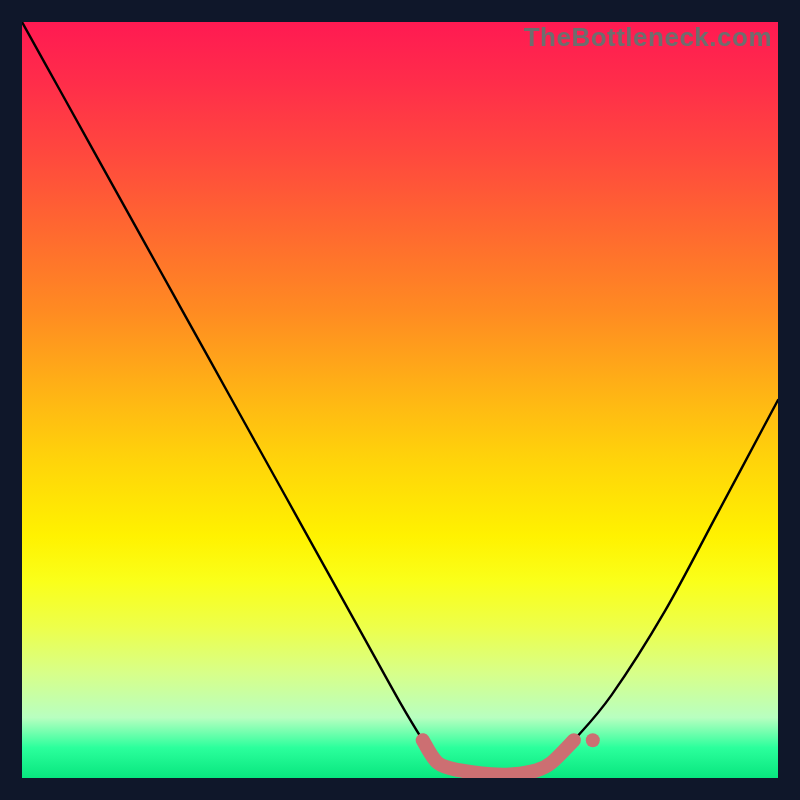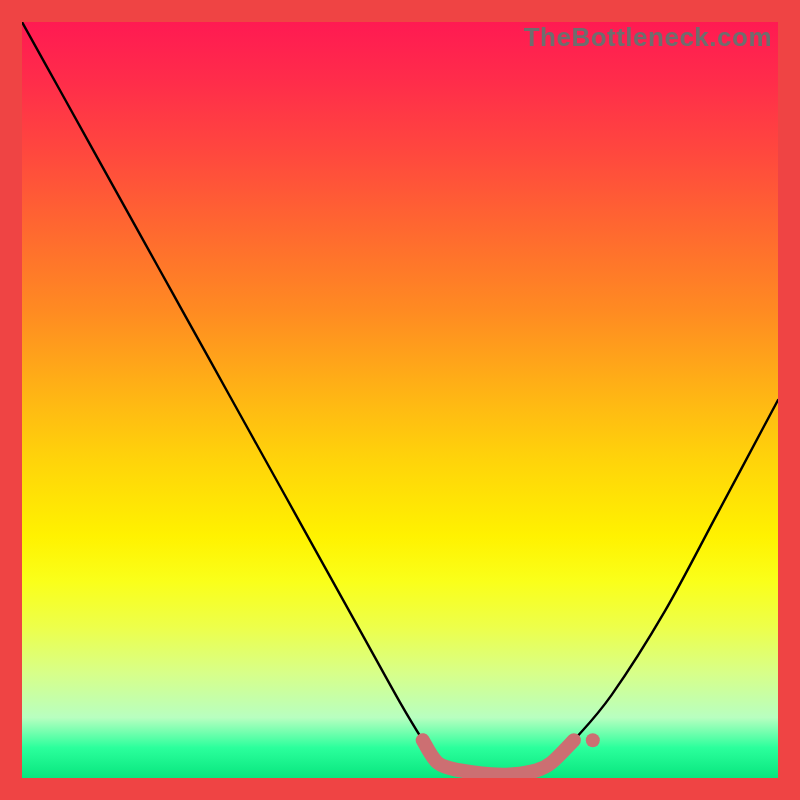--- a/index.html
+++ b/index.html
@@ -1,21 +1,21 @@
 <!DOCTYPE html>
 <html><head>
 <meta charset="utf-8">
 <style>
   * { margin: 0; padding: 0; box-sizing: border-box; }
   html, body { width: 800px; height: 800px; overflow: hidden; background: #000; }
   .container {
     position: relative;
     width: 800px;
     height: 800px;
-    background: #ef4444;
+    background: #0f172a;
   }
   .plot-area {
     position: absolute;
     left: 22px;
     top: 22px;
     width: 756px;
     height: 756px;
     background: linear-gradient(to bottom,
       #ff1a52 0%,
       #ff2d4a 8%,

